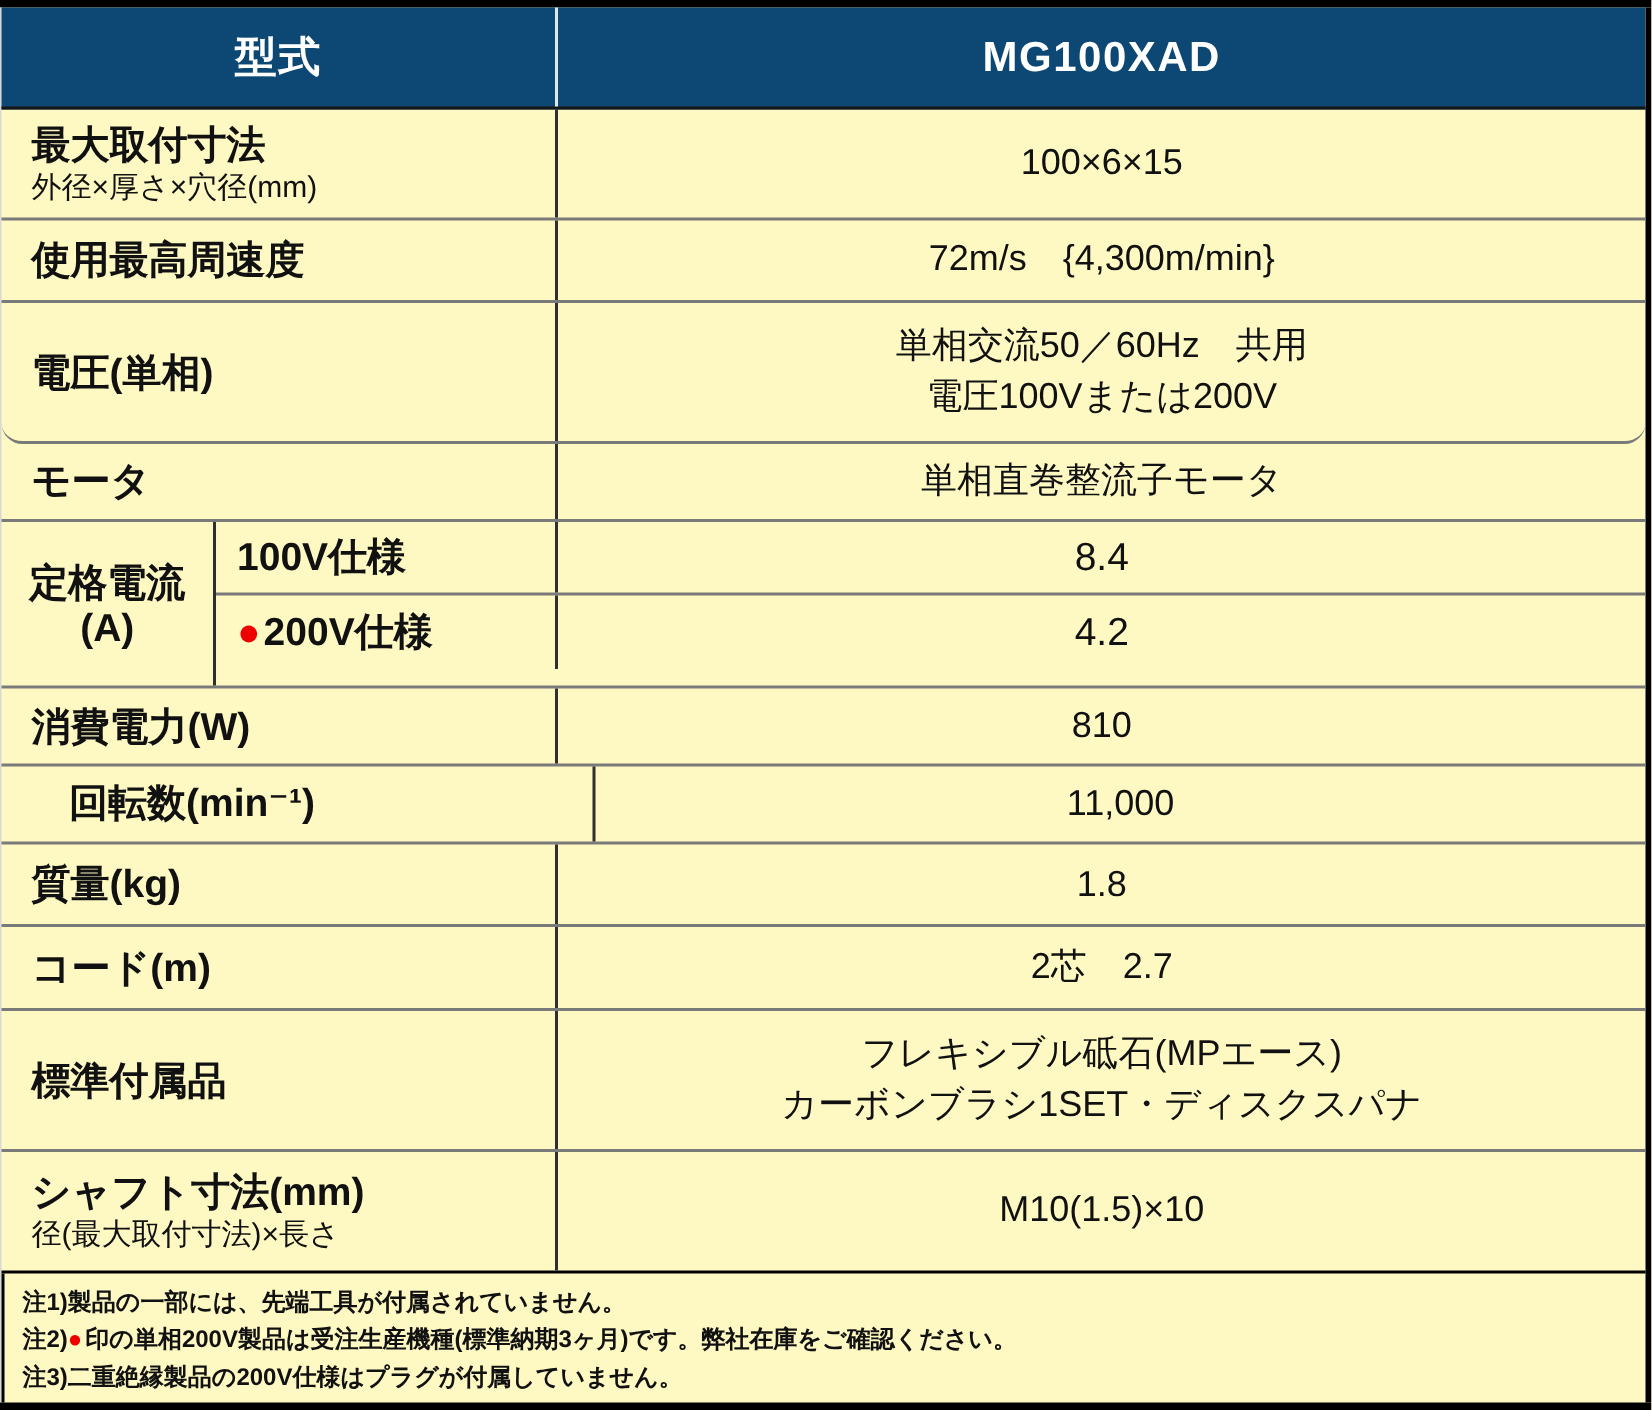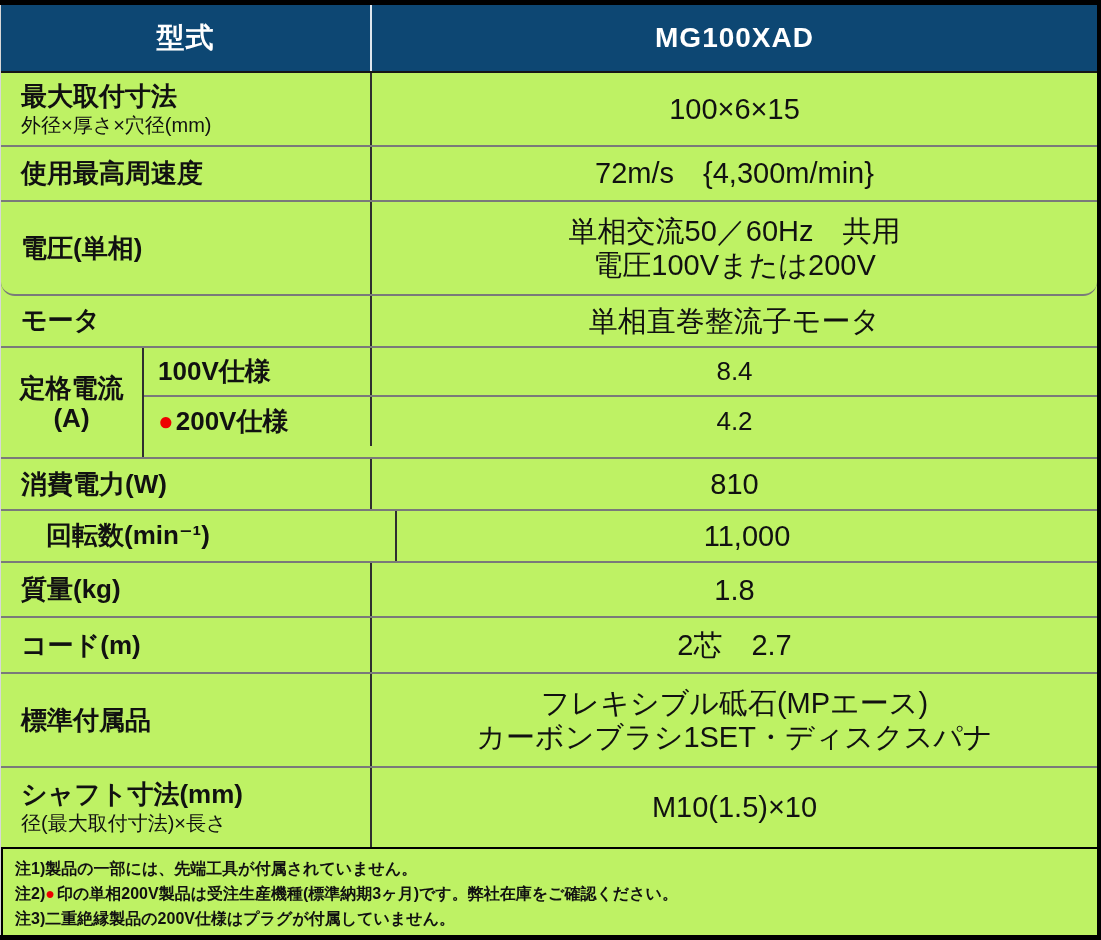--- a/index.html
+++ b/index.html
@@ -1,21 +1,21 @@
 <!DOCTYPE html>
 <html lang="ja"><head>
 <meta charset="utf-8">
 <style>
   * { margin:0; padding:0; box-sizing:border-box; }
   body {
     font-family: "Liberation Sans", "DejaVu Sans", sans-serif;
     background:#ffffff;
     color:#111111;
   }
-  .page { width:1101px; height:940px; position:relative; background:#bef264; }
+  .page { width:1101px; height:940px; position:relative; background:#fef9c3; }
   .edge-bar { height:5px; background:#000; width:100%; }
   .table-body {
     height:930px;
     border-right:4px solid #000;
     border-left:1px solid #d8d8d8;
     display:flex; flex-direction:column;
   }
   .row { display:flex; border-bottom:2px solid #7a7a7a; }
   .header-row {
     height:70px;
@@ -34,21 +34,21 @@
     width:371px; border-right:2px solid #2f2f2f;
     display:flex; flex-direction:column; justify-content:center;
     padding-left:20px;
   }
   .label-main { font-size:26px; font-weight:bold; line-height:31px; }
   .label-sub  { font-size:20px; font-weight:normal; line-height:24px; margin-top:1px; }
   .value-cell {
     flex:1; display:flex; flex-direction:column;
     justify-content:center; align-items:center; text-align:center;
   }
-  .value-line { font-size:29px; line-height:34px; }
+  .value-line { font-size:24px; line-height:34px; }
 
   
   .dual-block { display:flex; border-bottom:2px solid #7a7a7a; height:114px; }
   .dual-label {
     width:143px; border-right:2px solid #2f2f2f;
     display:flex; flex-direction:column; align-items:center; justify-content:center;
     text-align:center; font-size:26px; font-weight:bold; line-height:30px;
   }
   .dual-right { flex:1; display:flex; flex-direction:column; }
   .dual-sub { display:flex; height:49px; }

